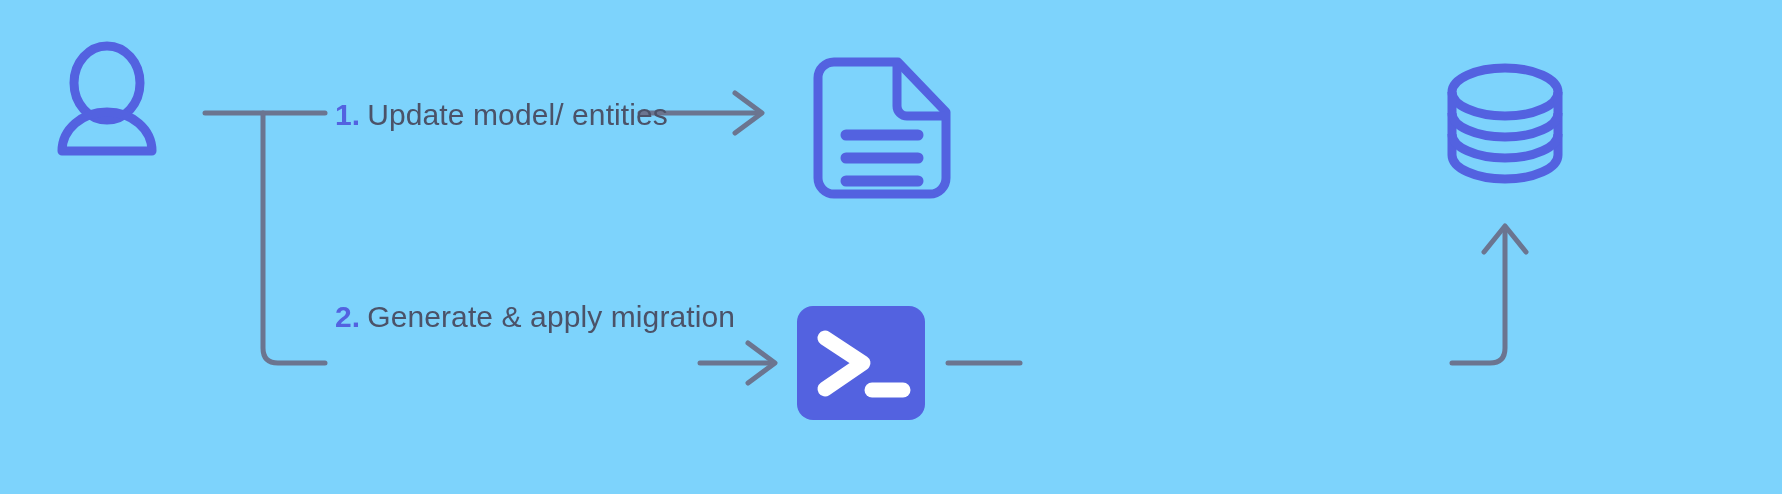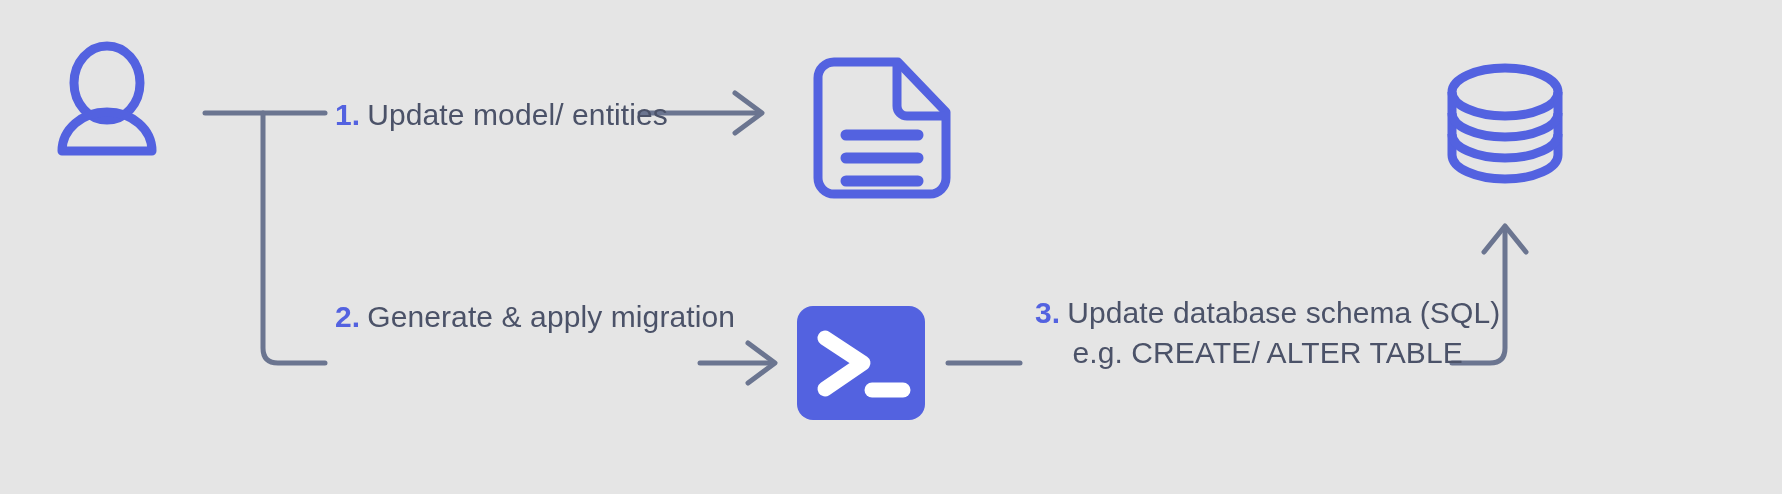--- a/index.html
+++ b/index.html
@@ -7,21 +7,21 @@
     padding: 0;
     background: #ffffff;
   }
   body {
     font-family: "Liberation Sans", sans-serif;
   }
   #stage {
     position: relative;
     width: 1782px;
     height: 494px;
-    background: #e5e5e5;
+    background: #7dd3fc;
     overflow: hidden;
   }
   #stage svg.layer {
     position: absolute;
     left: 0;
     top: 0;
     width: 1782px;
     height: 494px;
   }
   .step-label {
@@ -101,20 +101,14 @@
   </svg>
 
   <div class="step-label" id="label-1">
     <span class="step-num">1.</span><span>Update model/ entities</span>
   </div>
 
   <div class="step-label" id="label-2">
     <span class="step-num">2.</span><span>Generate &amp; apply migration</span>
   </div>
 
-  <div class="step-label" id="label-3">
-    <span class="line1">
-      <span class="step-num">3.</span><span>Update database schema (SQL)</span>
-    </span>
-    <span class="sub">e.g. CREATE/ ALTER TABLE</span>
-  </div>
 
 </div>
 
 </body></html>

